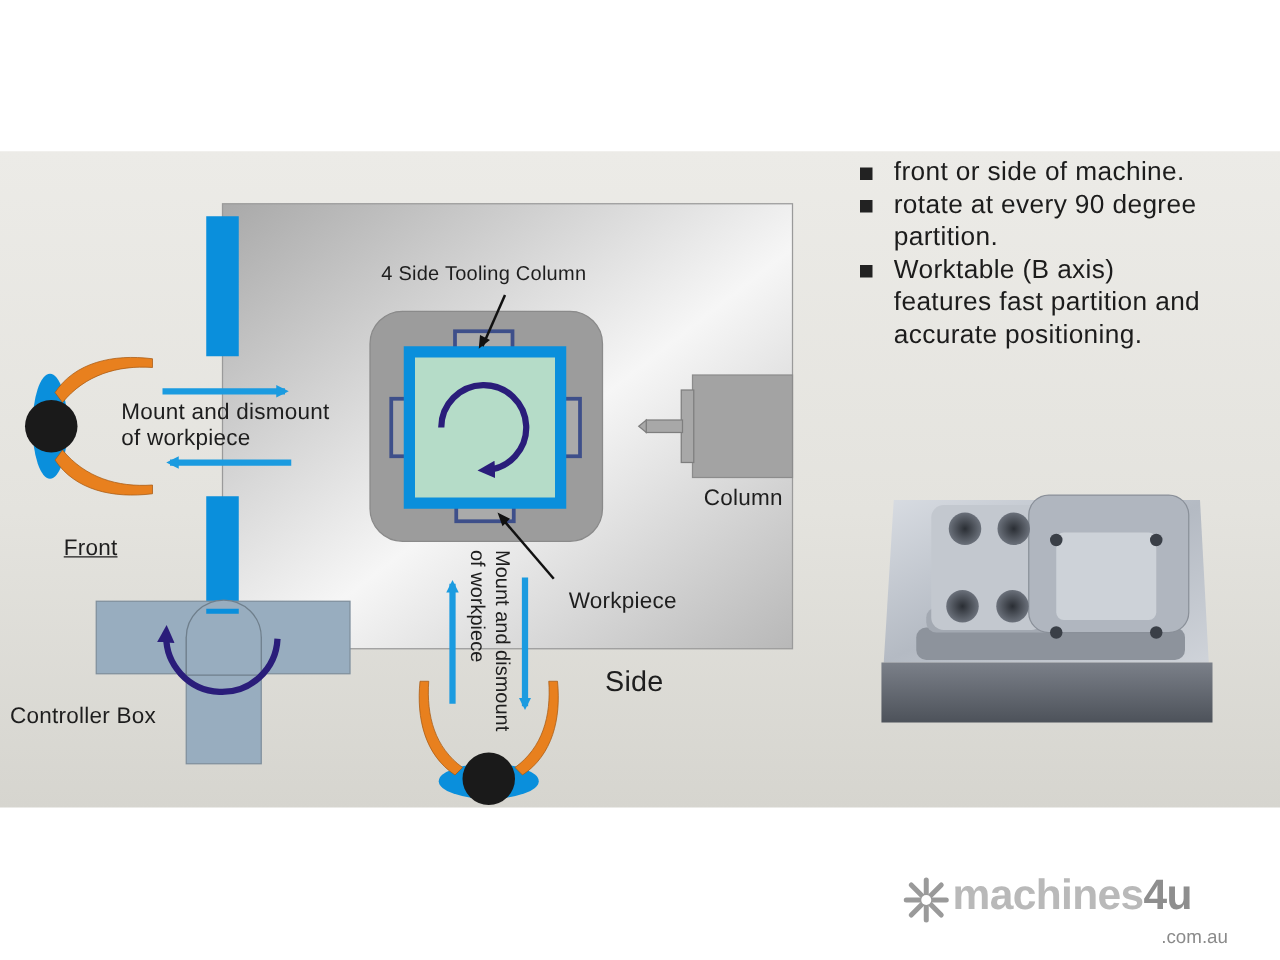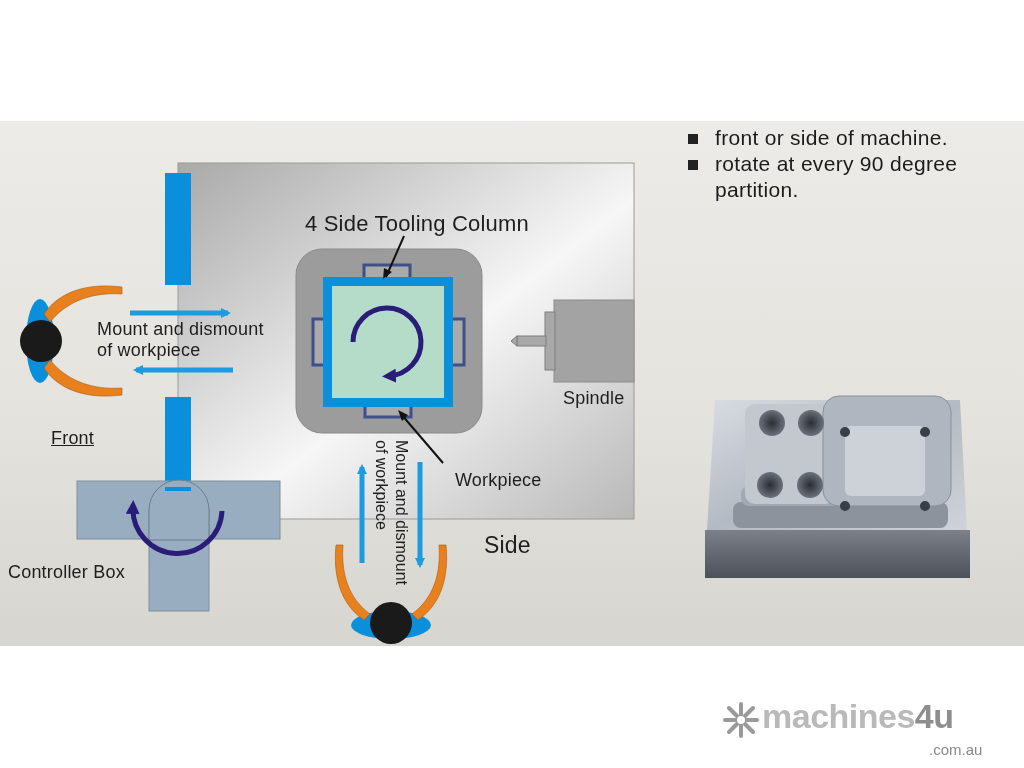--- a/index.html
+++ b/index.html
@@ -117,22 +117,22 @@
   </g>
 
   <g>
     <ellipse cx="391" cy="625" rx="40" ry="14" fill="#0a8fdc"></ellipse>
     <path d="M364,620 C340,604 333,575 336,545 L343,545 C341,573 348,598 370,614 z" fill="#e8801e" stroke="#a85a12" stroke-width="0.6"></path>
     <path d="M418,620 C442,604 449,575 446,545 L439,545 C441,573 434,598 412,614 z" fill="#e8801e" stroke="#a85a12" stroke-width="0.6"></path>
     <circle cx="391" cy="623" r="21" fill="#1a1a1a"></circle>
   </g>
 </svg>
 
-<div class="lbl" style="left:305px; top:211px; font-size:22px;">4 Side Tooling Column</div>
-<div class="lbl" style="left:563px; top:388px;">Spindle</div>
+<div class="lbl" style="left:305px; top:211px; font-size:16px;">4 Side Tooling Column</div>
+<div class="lbl" style="left:563px; top:388px;">Column</div>
 <div class="lbl" style="left:455px; top:470px;">Workpiece</div>
 <div class="lbl" style="left:51px; top:428px;text-decoration:underline;">Front</div>
 <div class="lbl" style="left:484px; top:532px; font-size:23px;">Side</div>
 <div class="lbl" style="left:8px; top:546px;margin-top:16px;">Controller Box</div>
 <div class="lbl" style="left:97px; top:319px; line-height:21px;">
   <div>Mount and dismount</div>
   <div>of workpiece</div>
 </div>
 <div class="vtext">
   <span style="left:40px; top:0px;">Mount and dismount</span>
@@ -141,20 +141,26 @@
 
 <ul class="bullets">
   <li>
     <span class="sq"></span>
     <div>front or side of machine.</div>
   </li>
   <li>
     <span class="sq"></span>
     <div>rotate at every 90 degree</div>
     <div>partition.</div>
+  </li>
+  <li>
+    <span class="sq"></span>
+    <div>Worktable (B axis)</div>
+    <div>features fast partition and</div>
+    <div>accurate positioning.</div>
   </li>
 </ul>
 
 <svg class="part" viewBox="0 0 270 195">
   <defs>
     <linearGradient id="metalTop" x1="0" y1="0" x2="1" y2="1">
       <stop offset="0" stop-color="#d8dce2"></stop>
       <stop offset="0.5" stop-color="#b4bac3"></stop>
       <stop offset="1" stop-color="#cfd3d9"></stop>
     </linearGradient>

